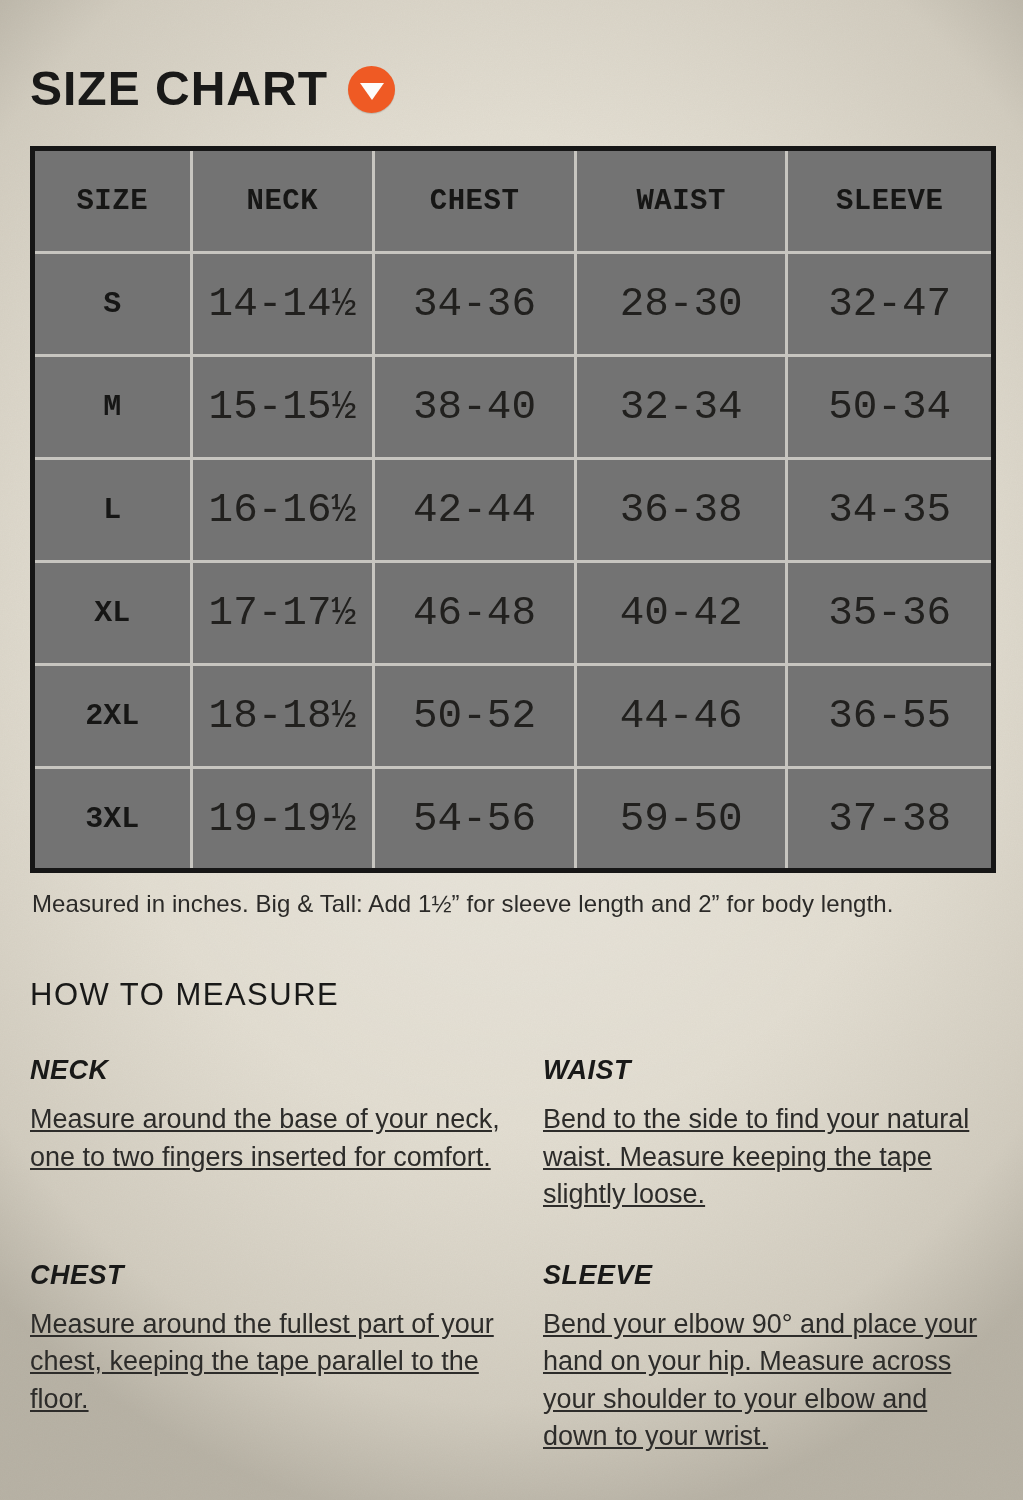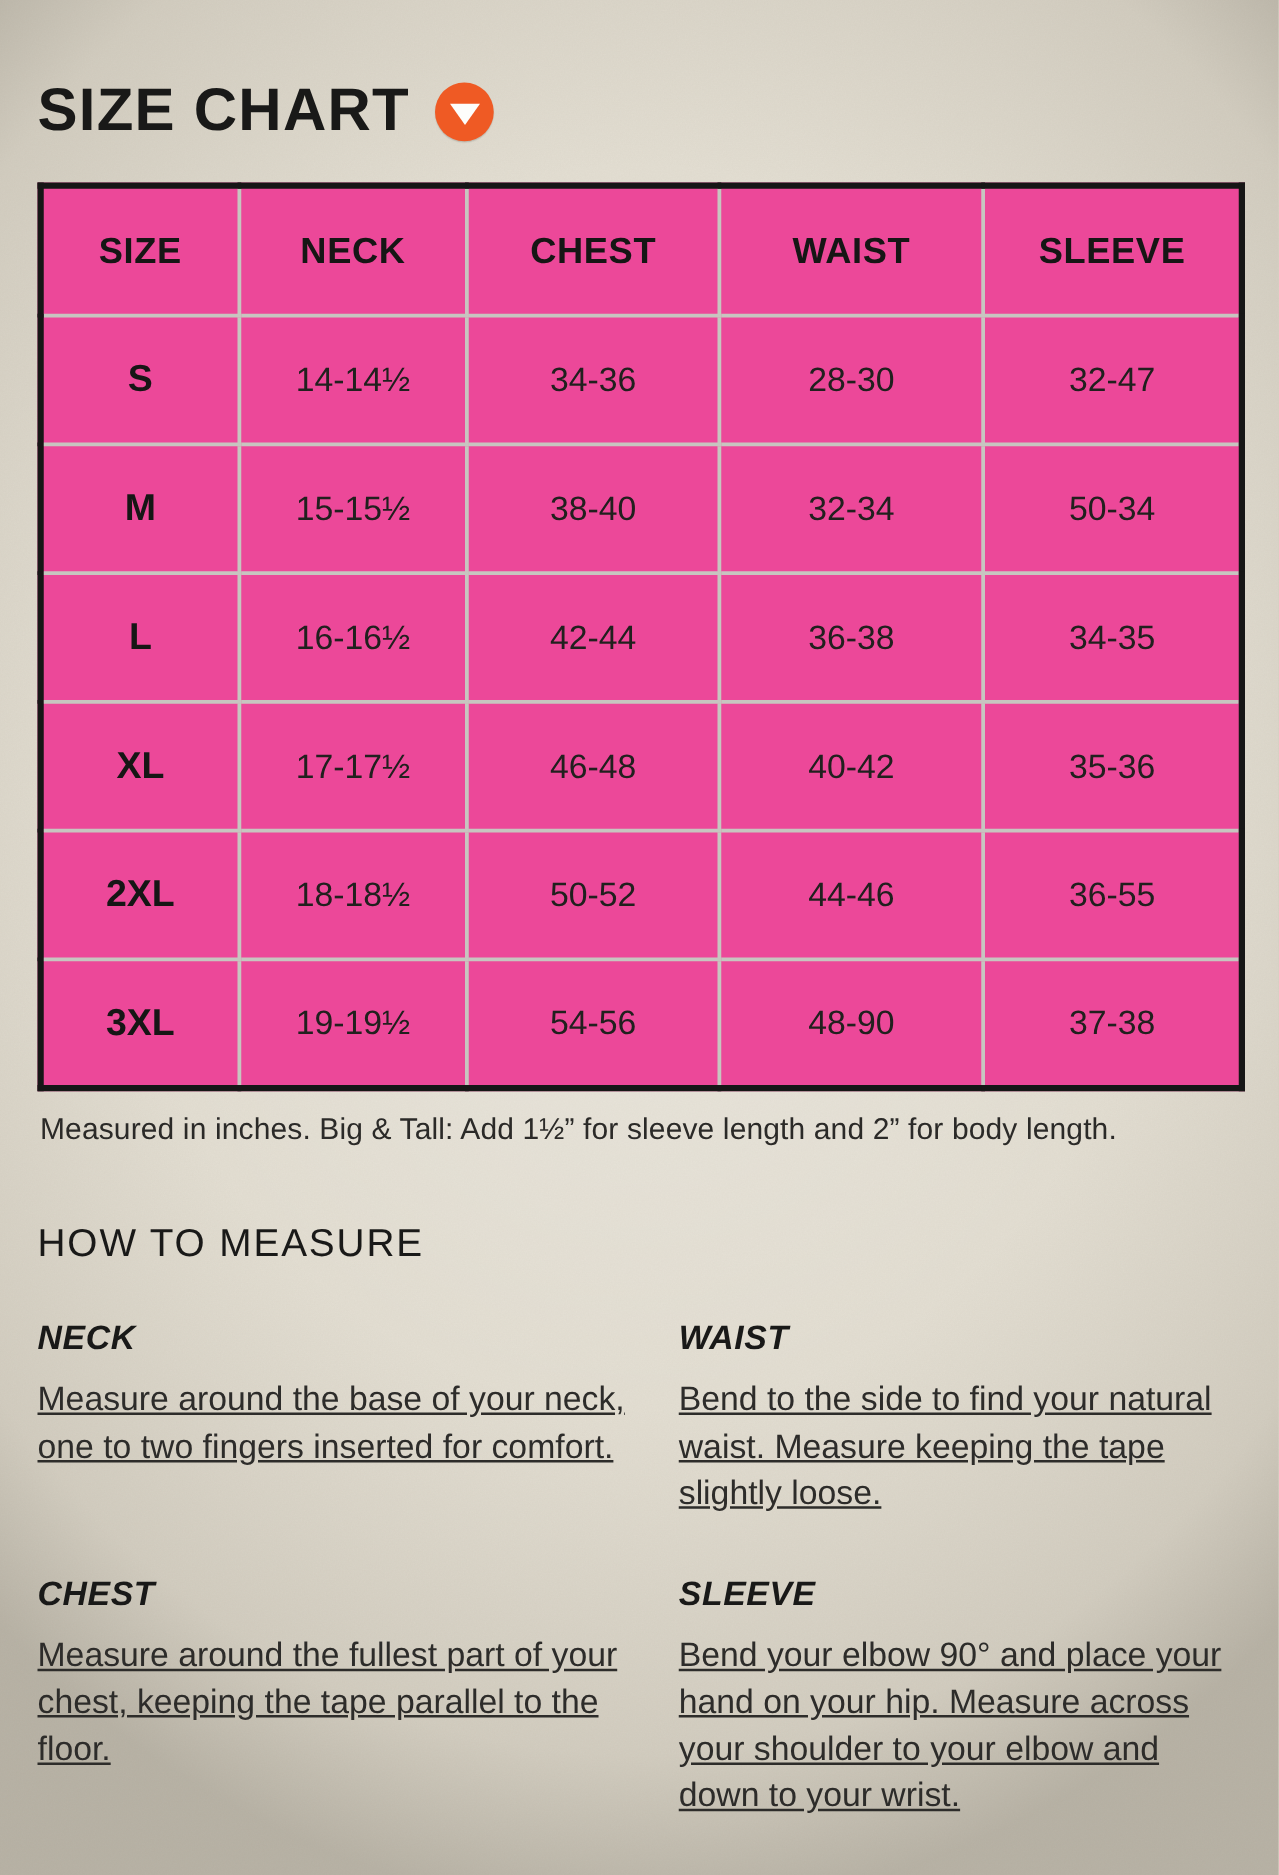--- a/index.html
+++ b/index.html
@@ -37,34 +37,35 @@
     width:0;height:0;margin-top:4px;
     border-left:12px solid transparent;
     border-right:12px solid transparent;
     border-top:17px solid #fdfdfb;
   }
 
   
   table.size-table{
     width:966px;margin-top:33px;
     border-collapse:collapse;table-layout:fixed;
-    background:#ec4899;
+    background:#737373;
     border:5px solid #161616;
+    font-family:Liberation Mono, monospace;
   }
   .size-table th,.size-table td{
     border:3px solid #c7c5c0;
     text-align:center;vertical-align:middle;
     padding:0;
   }
   .size-table thead tr{height:104px;}
   .size-table tbody tr{height:103px;}
   .size-table th{
     font-size:29px;font-weight:bold;letter-spacing:.5px;color:#161615;
   }
-  .size-table td{font-size:27px;color:#21201e;}
+  .size-table td{font-size:41px;color:#21201e;}
   .size-table td.size-col{font-weight:bold;font-size:30px;color:#161615;}
 
   .footnote{
     margin:17px 0 0 2px;font-size:24px;color:#2b2a28;letter-spacing:.1px;
   }
 
   
   .htm-title{
     margin:59px 0 0 0;font-size:31px;font-weight:normal;
     letter-spacing:1.5px;color:#191918;
@@ -156,21 +157,21 @@
           <td class="size-col">2XL</td>
           <td>18-18½</td>
           <td>50-52</td>
           <td>44-46</td>
           <td>36-55</td>
         </tr>
         <tr>
           <td class="size-col">3XL</td>
           <td>19-19½</td>
           <td>54-56</td>
-          <td>48-90</td>
+          <td>59-50</td>
           <td>37-38</td>
         </tr>
       </tbody>
     </table>
 
     <p class="footnote">Measured in inches. Big &amp; Tall: Add 1½” for sleeve length and 2” for body length.</p>
 
     <h2 class="htm-title">HOW TO MEASURE</h2>
 
     <div class="sections">

